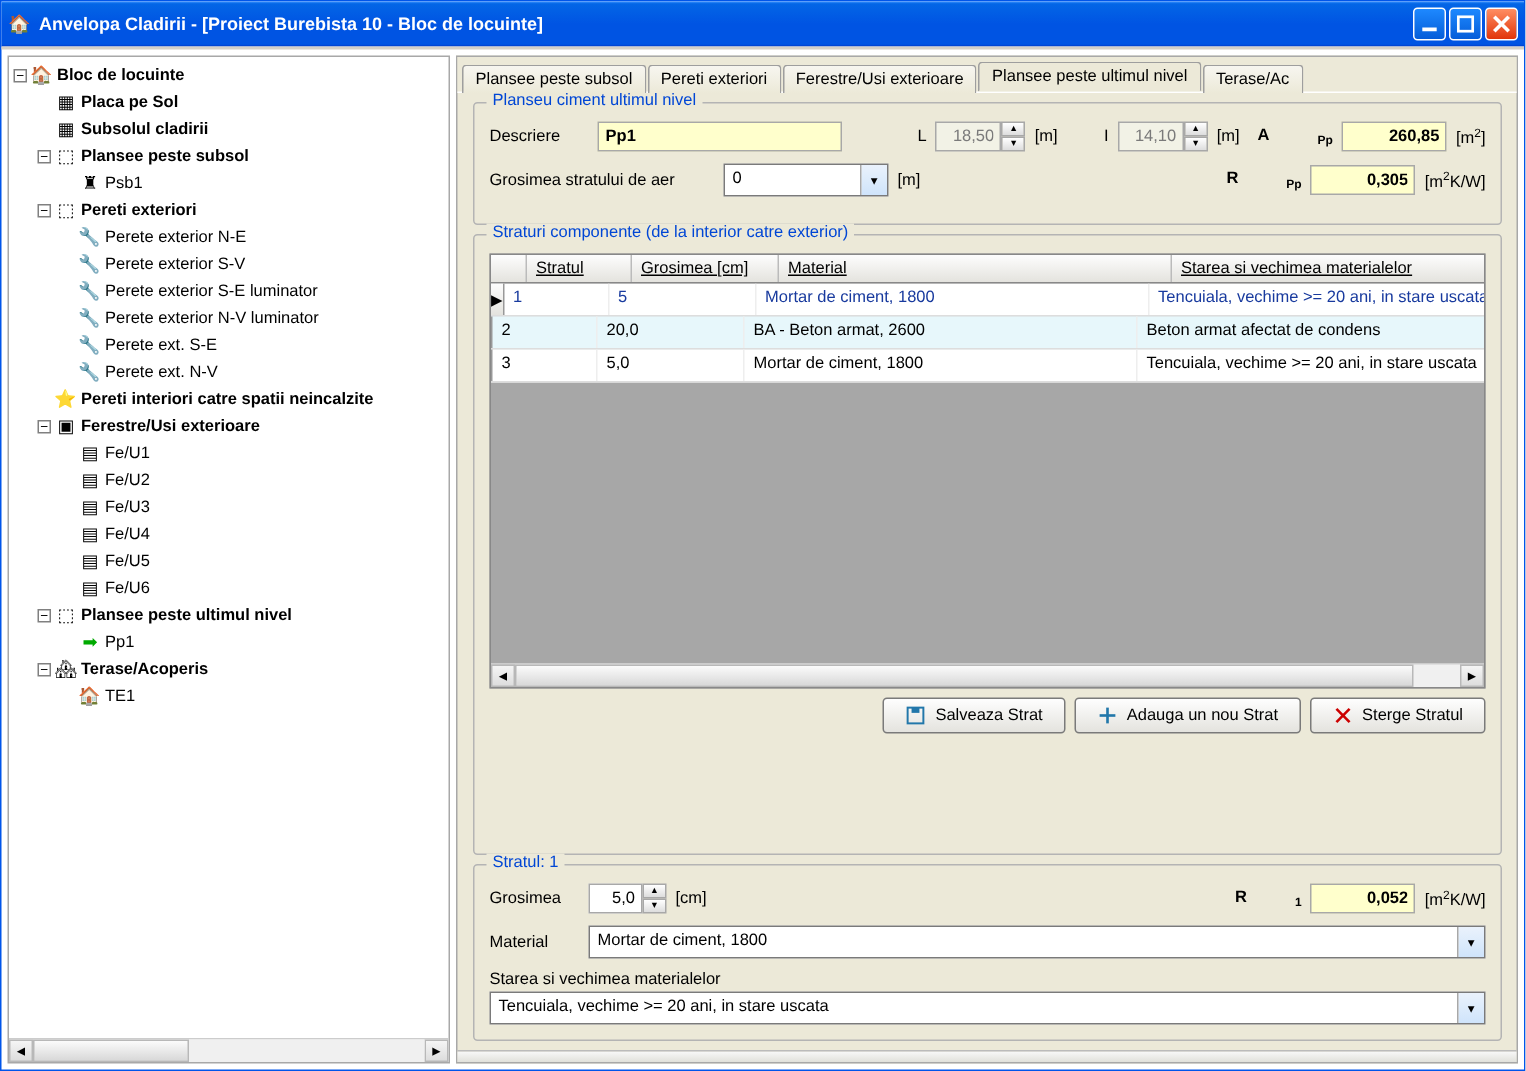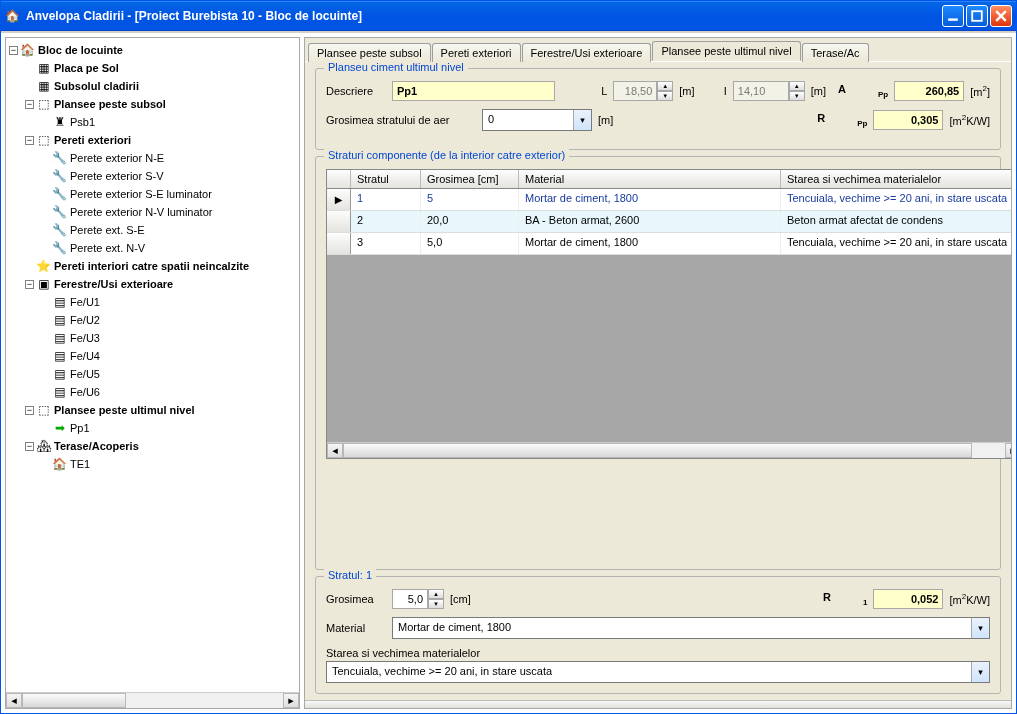--- a/index.html
+++ b/index.html
@@ -147,21 +147,21 @@
 .txt.readonly { background:#f2f2e6; color:#7a7a7a; }
 .txt.result { background:#ffffcc; text-align:right; font-weight:bold;}
 .spinner-wrap { display:flex; }
 .spin-btns { width:16px; display:flex;flex-direction:column; }
 .spin-btn { height:10px; border:1px solid #a8a8a8; background:linear-gradient(#fff,#ddd); font-size:7px; text-align:center; line-height:8px; cursor:pointer;}
 .unit { color:#000; }
 .sub{font-size:8px;vertical-align:sub;padding-left:32px;}
 .sup{font-size:8px;vertical-align:super;}
 
 .grid-wrap { border:1px solid #888; background:#a7a7a7; height:290px; display:flex;flex-direction:column; }
-.grid-head { display:flex; background:linear-gradient(#fdfdfd,#e4e3de); border-bottom:1px solid #888; }
+.grid-head { display:flex; background:linear-gradient(#fdfdfd,#e4e3de); border-bottom:1px solid #888;text-decoration:underline; }
 .grid-head .gh {
   padding:3px 6px;
   border-right:1px solid #bbb;
   font-size:11px;
 }
 .rowhdr-col{width:24px;flex:0 0 24px;}
 .grid-body { background:#a7a7a7; flex:1; position:relative; overflow:hidden; }
 .grid-row { display:flex; background:#fff; border-bottom:1px solid #ddd; height:22px; }
 .grid-row .row-hdr { width:24px; background:linear-gradient(#fdfdfd,#e4e3de); border-right:1px solid #999; display:flex;align-items:center;justify-content:center; font-size:10px;}
 .grid-row .cell { padding:3px 6px; border-right:1px solid #eee; font-size:11px; overflow:hidden; white-space:nowrap; }
@@ -438,21 +438,21 @@
                 <input class="txt readonly" style="width: 44px; text-align: right;" value="18,50">
                 <div class="spin-btns">
                   <div class="spin-btn">▴</div>
                   <div class="spin-btn">▾</div>
                 </div>
               </div>
             <span class="unit">[m]</span>
             <span style="width:20px"></span>
             <span class="lbl">I</span>
             <div class="spinner-wrap">
-                <input class="txt readonly" style="width: 56px; text-align: left;" value="14,10">
+                <input class="txt readonly" style="width: 44px; text-align: right;" value="14,10">
                 <div class="spin-btns">
                   <div class="spin-btn">▴</div>
                   <div class="spin-btn">▾</div>
                 </div>
               </div>
             <span class="unit">[m]</span>
             <span style="flex:1"></span>
             <span class="lbl bold"><span>A</span><span class="sub">Pp</span></span>
             <input class="txt result" style="width: 70px;" readonly="" value="260,85">
             <span class="unit"><span>[m</span><span class="sup">2</span><span>]</span></span>
@@ -464,21 +464,21 @@
                 <div class="cbtn">▾</div>
               </div>
             <span class="unit">[m]</span>
             <span style="flex:1"></span>
             <span class="lbl bold"><span>R</span><span class="sub">Pp</span></span>
             <input class="txt result" style="width: 70px;" readonly="" value="0,305">
             <span class="unit"><span>[m</span><span class="sup">2</span><span>K/W]</span></span>
           </div>
         </div>
 
-        <div class="groupbox" style="flex:1;display:flex;flex-direction:row;">
+        <div class="groupbox" style="flex:1;display:flex;flex-direction:column;">
           <div class="groupbox-title">Straturi componente (de la interior catre exterior)</div>
           <div class="grid-wrap">
             <div class="grid-head">
               <div class="gh rowhdr-col"></div>
               <div class="gh col-strat">Stratul</div>
               <div class="gh col-gros">Grosimea [cm]</div>
               <div class="gh col-mat">Material</div>
               <div class="gh col-stare">Starea si vechimea materialelor</div>
             </div>
             <div class="grid-body" id="grid-body">

